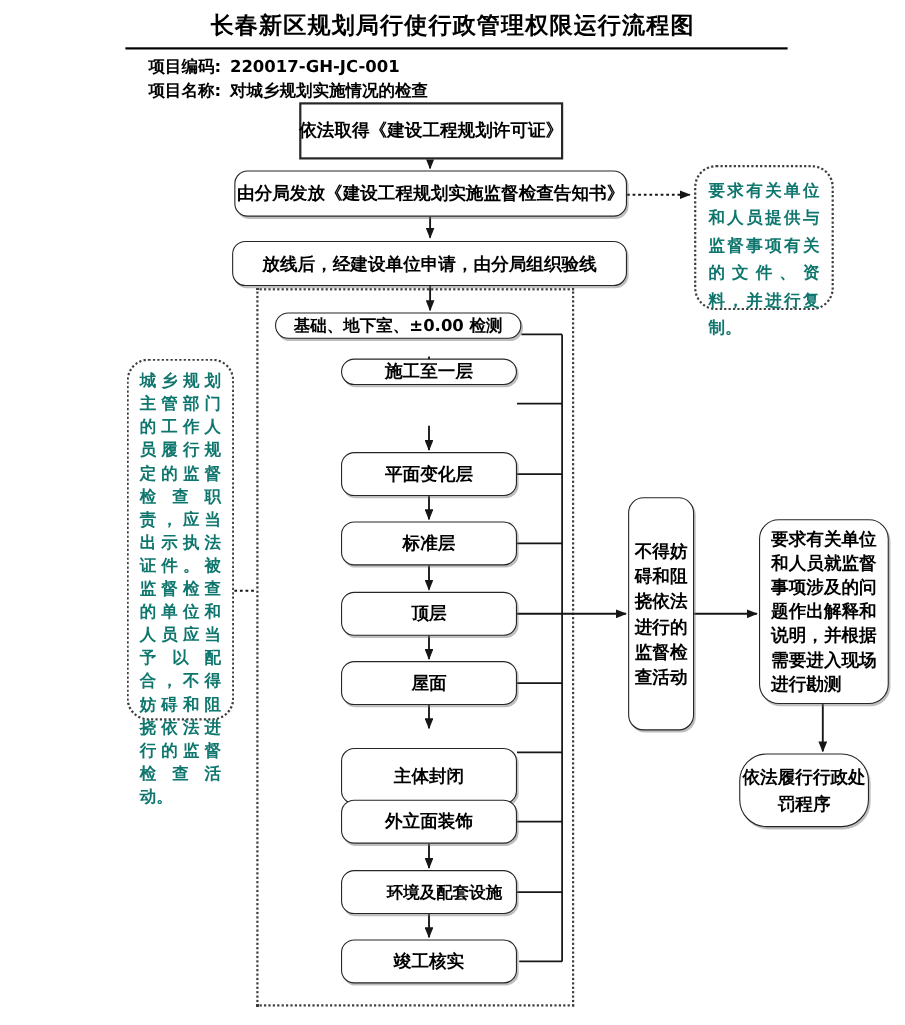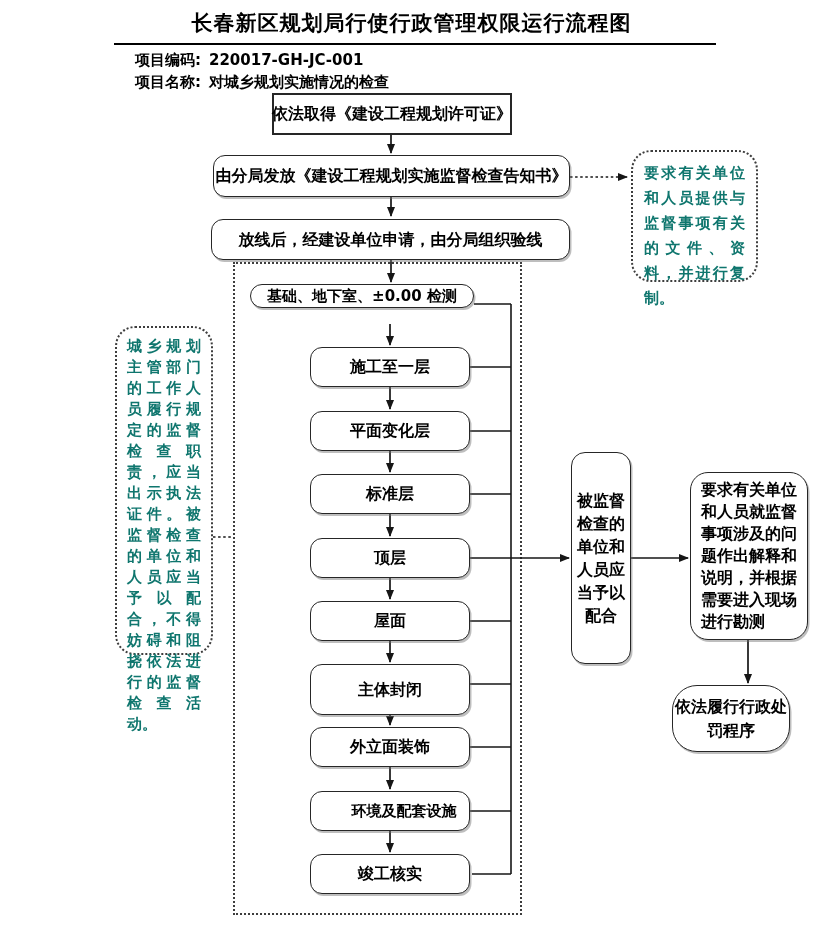--- a/index.html
+++ b/index.html
@@ -92,38 +92,38 @@
       <line x1="470" y1="811" x2="511" y2="811"></line>
       <line x1="472" y1="874" x2="511" y2="874"></line>
       <line x1="511" y1="304" x2="511" y2="874"></line>
     </g>
     <g stroke="#161616" stroke-width="1.7" fill="none">
       <line x1="570" y1="177" x2="627" y2="177" stroke-dasharray="2.5 2.6" marker-end="url(#ah)"></line>
       <line x1="213" y1="537" x2="232" y2="537" stroke-dasharray="2.5 2.6"></line>
     </g>
   </svg>
 
-  <div class="abs box nowrap" style="left:272px; top:93px; width:240px; height:42px; border-width:2px;">依法取得《建设工程规划许可证》</div>
+  <div class="abs box nowrap" style="left:272px; top:93px; width:240px; height:52px; border-width:2px;">依法取得《建设工程规划许可证》</div>
 
   <div class="abs box rounded nowrap" style="left:213px; top:155px; width:357px; height:42px;">由分局发放《建设工程规划实施监督检查告知书》</div>
 
   <div class="abs box rounded nowrap" style="left:211px; top:219px; width:359px; height:41px;">放线后，经建设单位申请，由分局组织验线</div>
 
   <div class="abs box rounded nowrap" style="left:250px; top:284px; width:224px; height:24px; font-size:15px;">基础、地下室、±0.00 检测</div>
-  <div class="abs box rounded nowrap" style="left:310px; top:347px; width:160px; height:40px;">施工至一层</div>
+  <div class="abs box rounded nowrap" style="left:310px; top:326px; width:160px; height:24px;">施工至一层</div>
   <div class="abs box rounded nowrap" style="left:310px; top:411px; width:160px; height:40px;">平面变化层</div>
   <div class="abs box rounded nowrap" style="left:310px; top:474px; width:160px; height:40px;">标准层</div>
   <div class="abs box rounded nowrap" style="left:310px; top:538px; width:160px; height:40px;">顶层</div>
   <div class="abs box rounded nowrap" style="left:310px; top:601px; width:160px; height:40px;">屋面</div>
-  <div class="abs box rounded nowrap" style="left:310px; top:664px; width:160px; height:51px;">主体封闭</div>
+  <div class="abs box rounded nowrap" style="left:310px; top:680px; width:160px; height:51px;">主体封闭</div>
   <div class="abs box rounded nowrap" style="left:310px; top:727px; width:160px; height:40px;">外立面装饰</div>
   <div class="abs box rounded nowrap" style="left:310px; top:791px; width:160px; height:40px; font-size:15px;padding-left:28px;">环境及配套设施</div>
   <div class="abs box rounded nowrap" style="left:310px; top:854px; width:160px; height:40px;">竣工核实</div>
 
-  <div id="violation-box" class="abs box rounded" style="left:571px; top:452px; width:60px; height:212px; border-radius:14px;">被监督检查的单位和人员应当予以配合</div>
+  <div id="violation-box" class="abs box rounded" style="left:571px; top:452px; width:60px; height:212px; border-radius:14px;">不得妨碍和阻挠依法进行的监督检查活动</div>
 
   <div id="explain-box" class="abs box rounded" style="left:690px; top:472px; width:118px; height:168px; border-radius:18px;">要求有关单位和人员就监督事项涉及的问题作出解释和说明，并根据需要进入现场进行勘测</div>
 
   <div class="abs box rounded" style="left:672px; top:685px; width:118px; height:67px; border-radius:25px; line-height:24px;">依法履行行政处罚程序</div>
 
   <div id="left-note" class="abs dottedbox" style="left:115px; top:326px; width:98px; height:329px;">城乡规划主管部门的工作人员履行规定的监督检查职责，应当出示执法证件。被监督检查的单位和人员应当予以配合，不得妨碍和阻挠依法进行的监督检查活动。</div>
 
   <div id="right-note" class="abs dottedbox" style="left:631px; top:150px; width:127px; height:132px;">要求有关单位和人员提供与监督事项有关的文件、资料，并进行复制。</div>
 
 </div>

